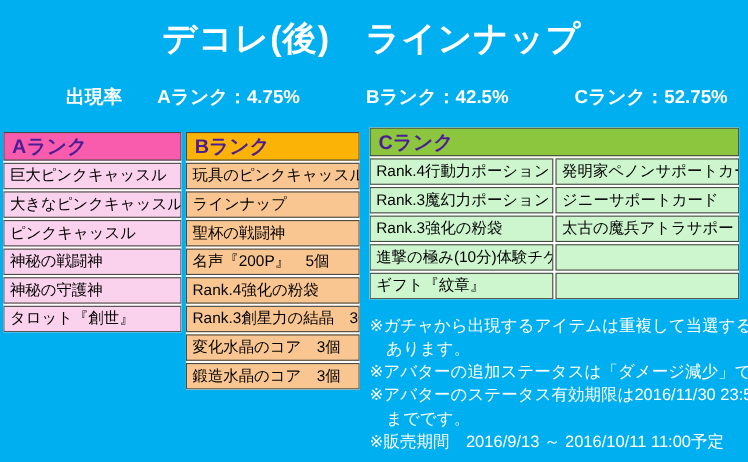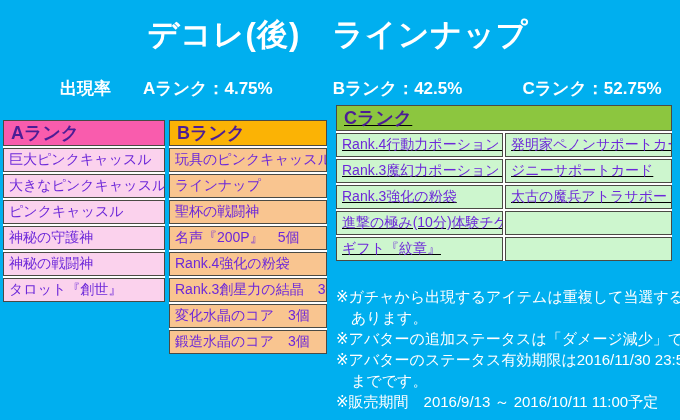--- a/index.html
+++ b/index.html
@@ -22,30 +22,30 @@
   .tablewrap table{
     border-collapse:separate;border-spacing:2px;background:#fff;
     clip-path:inset(2px);table-layout:fixed;
   }
   .tablewrap th{
     background:var(--header);color:#4c1d95;font-size:18px;font-weight:bold;
     text-align:left;height:23px;padding:0 7px;border:1px solid var(--border,#4A4A44);
     white-space:nowrap;overflow:hidden;
   }
   .tablewrap td{
-    background:var(--cell);color:#6d28d9;font-size:14px;height:22px;padding:0 5px;
+    background:var(--cell);color:#000000;font-size:14px;height:22px;padding:0 5px;
     border:1px solid var(--border,#4A4A44);white-space:nowrap;overflow:hidden;
   }
   #table-a{width:166px;}
   #table-b{width:162px;}
   #table-c{width:340px;}
   #table-c td.c-left{width:150px;}
   .pos-a{left:1px;top:118px;}
   .pos-b{left:167px;top:118px;}
-  .pos-c{left:334px;top:103px;text-decoration:underline;}
+  .pos-c{left:334px;top:114px;}
   .notes{
     position:absolute;left:336px;top:286px;width:340px;
     color:#fff;font-size:15px;line-height:21px;
   }
   .note-line{white-space:pre;}
 </style>
 </head>
 <body>
 
 <div id="canvas" style="--bg: #00AFEF;">
@@ -70,24 +70,24 @@
           <tr>
             <td>巨大ピンクキャッスル</td>
           </tr>
           <tr>
             <td>大きなピンクキャッスル</td>
           </tr>
           <tr>
             <td>ピンクキャッスル</td>
           </tr>
           <tr>
-            <td>神秘の守護神</td>
+            <td>神秘の戦闘神</td>
           </tr>
           <tr>
-            <td>神秘の戦闘神</td>
+            <td>神秘の守護神</td>
           </tr>
           <tr>
             <td>タロット『創世』</td>
           </tr>
         </tbody>
     </table>
   </div>
 
   <div class="tablewrap pos-b" id="wrap-b" style="--border: #4A4A44; --header: #FBB305; --cell: #F9C590;">
     <table id="table-b">

